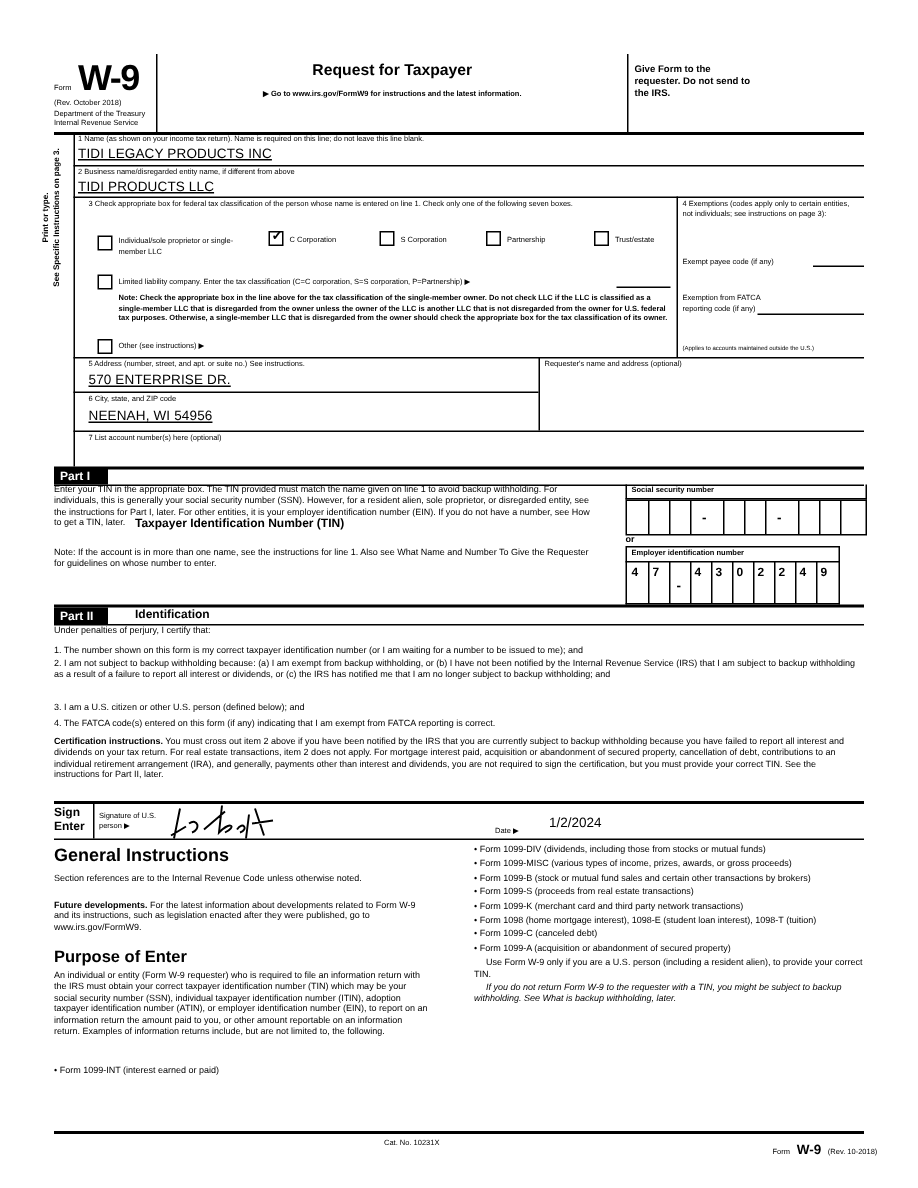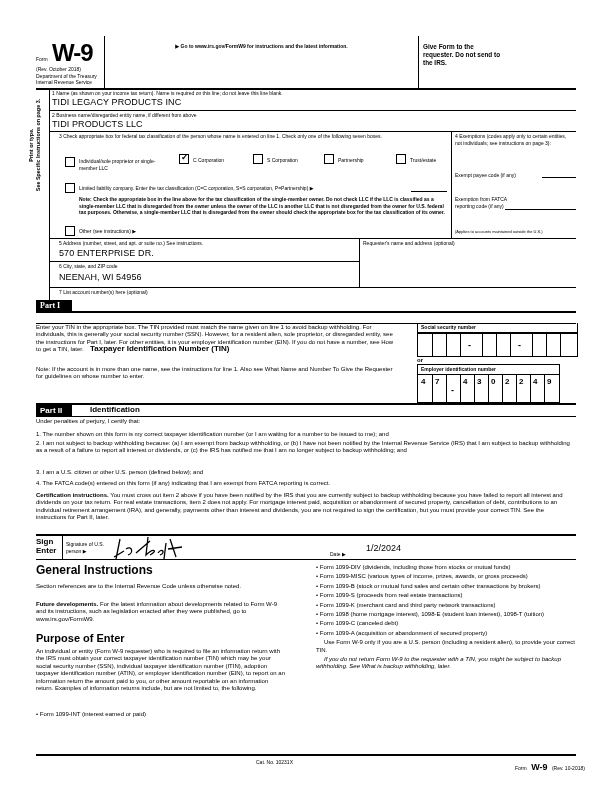--- a/index.html
+++ b/index.html
@@ -5,41 +5,42 @@
   html,body{margin:0;padding:0;background:#fff;}
   body{width:612px;height:792px;position:relative;overflow:hidden;font-family:"Liberation Sans",sans-serif;color:#000;}
   .abs{position:absolute;}
   .b{font-weight:bold;}
   .i{font-style:italic;}
   .t5{font-size:5px;line-height:6.5px;}
   .t6{font-size:6px;line-height:7.4px;}
   .hline{position:absolute;background:#000;height:1px;}
   .vline{position:absolute;background:#000;width:1px;}
   .thick{height:2px;}
-  .field{font-size:9px;letter-spacing:0.1px;}
+  .field{font-size:9px;letter-spacing:0.1px;text-decoration:underline;}
   .cb{position:absolute;width:8px;height:8px;border:1px solid #000;background:#fff;}
   .part-tag{position:absolute;background:#000;color:#fff;font-weight:bold;font-size:8px;padding:1px 4px;}
   .tinbox{position:absolute;border:1px solid #000;}
   .cell{position:absolute;top:0;bottom:0;border-left:1px solid #000;}
   .digit{position:absolute;font-size:8px;font-weight:bold;}
   p{margin:0;}
   .lst p{margin:0 0 2px 0;}
 </style>
 </head>
 <body>
 
 <div class="abs" style="left:36px;top:36px;width:68px;height:52px;">
   <span class="abs t5" style="left:0;top:20px;">Form</span>
   <span class="abs b" style="left:16px;top:3px;font-size:24px;letter-spacing:-1px;">W-9</span>
   <span class="abs t5" style="left:0;top:30px;">(Rev. October 2018)</span>
   <span class="abs t5" style="left:0;top:37px;">Department of the Treasury</span>
   <span class="abs t5" style="left:0;top:43px;">Internal Revenue Service</span>
 </div>
 <div class="vline" style="left:104px;top:36px;height:52px;"></div>
 <div class="abs" style="left:105px;top:36px;width:313px;height:52px;text-align:center;">
+  <div class="b" style="font-size:10.5px;margin-top:5px;">Request for Taxpayer</div>
   <div class="b t5" style="margin-top:7px;">▶ Go to www.irs.gov/FormW9 for instructions and the latest information.</div>
 </div>
 <div class="vline" style="left:418px;top:36px;height:52px;"></div>
 <div class="abs b" style="left:423px;top:43px;width:78px;font-size:6.4px;line-height:8px;">Give Form to the requester. Do not send to the IRS.</div>
 <div class="hline thick" style="left:36px;top:88px;width:540px;"></div>
 
 <div class="abs b" style="left:28px;top:200px;width:110px;height:20px;transform:rotate(-90deg);transform-origin:left top;text-align:center;font-size:5.4px;line-height:7px;">
   <div>Print or type.</div>
   <div>See Specific Instructions on page 3.</div>
 </div>
@@ -100,21 +101,21 @@
 <div class="hline" style="left:49px;top:261px;width:310px;"></div>
 
 <div class="abs t5" style="left:59px;top:263px;">6 City, state, and ZIP code</div>
 <div class="abs field" style="left:59px;top:272px;width:300px;height:11px;">NEENAH, WI 54956</div>
 <div class="hline" style="left:49px;top:287px;width:527px;"></div>
 
 <div class="abs t5" style="left:59px;top:289px;">7 List account number(s) here (optional)</div>
 <div class="abs" style="left:59px;top:296px;width:510px;height:13px;"></div>
 <div class="hline thick" style="left:36px;top:311px;width:540px;"></div>
 
-<div class="part-tag" style="left:36px;top:300px;width:28px;font-family:Liberation Serif, serif;">Part I</div>
+<div class="part-tag" style="left:36px;top:312px;width:28px;">Part I</div>
 <div class="abs b" style="left:90px;top:312px;font-size:8px;margin-top:32px;">Taxpayer Identification Number (TIN)</div>
 <div class="hline" style="left:36px;top:323px;width:540px;"></div>
 
 <div class="abs t6" style="left:36px;top:324px;width:360px;">Enter your TIN in the appropriate box. The TIN provided must match the name given on line 1 to avoid backup withholding. For individuals, this is generally your social security number (SSN). However, for a resident alien, sole proprietor, or disregarded entity, see the instructions for Part I, later. For other entities, it is your employer identification number (EIN). If you do not have a number, see How to get a TIN, later.</div>
 <div class="abs t6" style="left:36px;top:366px;width:360px;">Note: If the account is in more than one name, see the instructions for line 1. Also see What Name and Number To Give the Requester for guidelines on whose number to enter.</div>
 
 <div class="abs" style="left:417px;top:323px;width:159px;height:9px;border:1px solid #000;border-top:none;">
   <span class="abs b" style="left:3px;top:1px;font-size:5px;color:#000;">Social security number</span>
 </div>
 <div class="tinbox" style="left:417px;top:333px;width:159px;height:22px;">

